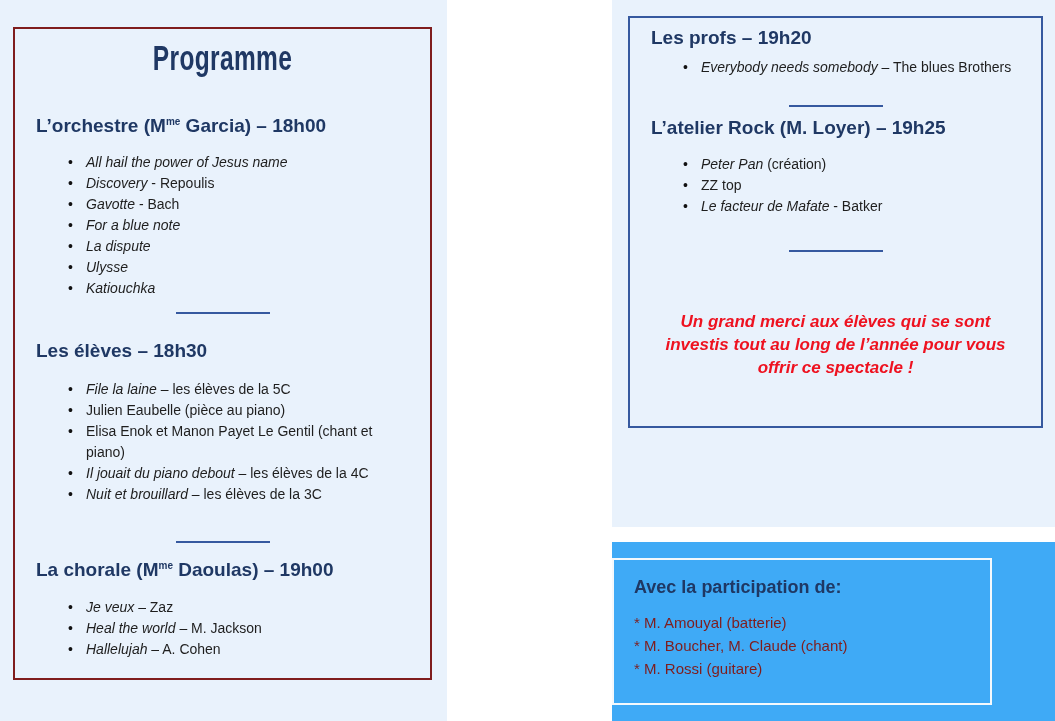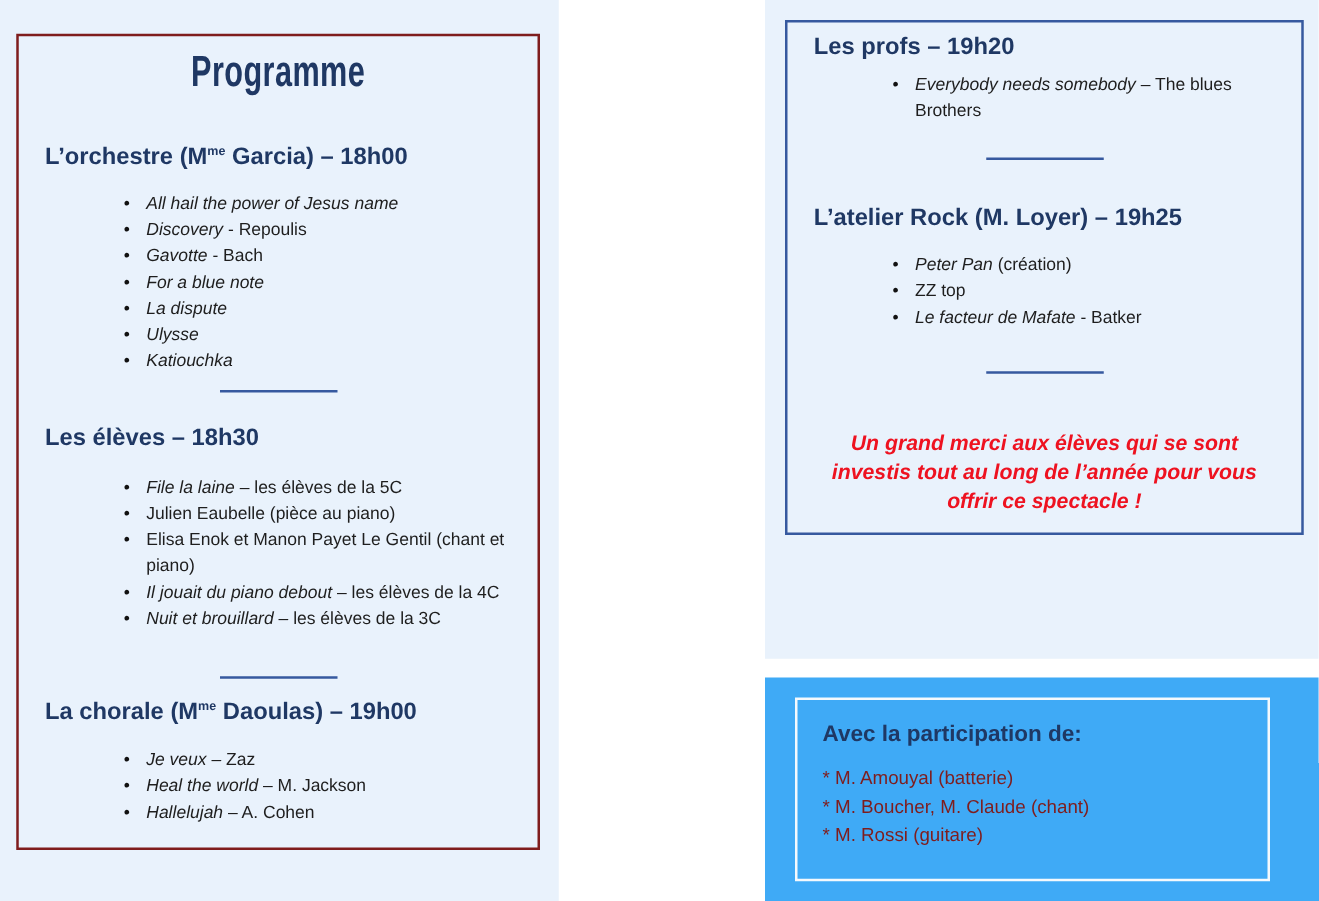--- a/index.html
+++ b/index.html
@@ -12,34 +12,34 @@
   
   .left-col  { position:absolute; left:0;    top:0;    width:447px; height:721px; background:#E9F2FC; }
   .right-col { position:absolute; left:612px; top:0;   width:443px; height:527px; background:#E9F2FC; }
   .participation { position:absolute; left:612px; top:542px; width:443px; height:179px; background:#3FAAF6; }
 
   
   .left-panel  { position:absolute; left:13px; top:27px; width:419px; height:653px;
                  border:2px solid #7f1d1d; box-sizing:border-box; }
   .right-panel { position:absolute; left:16px; top:16px; width:415px; height:412px;
                  border:2px solid #36599F; box-sizing:border-box; }
-  .participation .inner { position:absolute; left:24px; top:16px; width:380px; height:147px;
+  .participation .inner { position:absolute; left:0; top:16px; width:380px; height:147px;
                  border:2px solid #F4F9FD; box-sizing:border-box; }
 
   
   .title-wrap { text-align:center; margin-top:9px; }
   .title-inner { display:inline-block; font-size:35px; font-weight:bold; color:#1F3864;
                  transform:scaleX(0.70); transform-origin:center; letter-spacing:0.5px; }
 
   
   .sec-h { font-size:19px; font-weight:bold; color:#1F3864; margin:0; padding-left:21px; }
   .sec-h sup { font-size:10px; font-weight:bold; }
 
   
-  .songs { list-style:none; margin:15px 0 0; padding:0 26px 0 102px;
+  .songs { list-style:none; margin:15px 0 0; padding:0 26px 0 71px;
            font-size:14px; line-height:21px; color:#1e1e1e; }
   .songs li { position:relative; }
   .songs li::before { content:"\2022"; position:absolute; left:-18px; top:0; color:#111; }
   .it { font-style:italic; }
 
   
   .divider { width:94px; border:none; border-top:2px solid #36599F; margin:14px auto 0; }
 
   
   #ls1 { margin-top:37px; }
@@ -47,25 +47,25 @@
   #ls2 { margin-top:26px; }
   #ls2 .songs { margin-top:17px; }
   .ldiv2 { margin-top:36px; }
   #ls3 { margin-top:16px; }
   #ls3 .songs { margin-top:16px; }
 
   
   #rs1 { margin-top:9px; }
   #rs1 .songs { margin-top:8px; }
   .rdiv1 { margin-top:27px; }
-  #rs2 { margin-top:36px; }
+  #rs2 { margin-top:10px; }
   #rs2 .songs { margin-top:15px; }
   .rdiv2 { margin-top:33px; }
 
-  .note { margin:44px 26px 0; font-size:17px; font-weight:bold; font-style:italic;
+  .note { margin:58px 26px 0; font-size:17px; font-weight:bold; font-style:italic;
           color:#EE1220; text-align:center; line-height:23px; }
 
   
   .part-h { margin:17px 0 0 20px; font-size:18px; font-weight:bold; color:#1F3864; }
   .plain { list-style:none; margin:13px 0 0 20px; padding:0;
            font-size:15px; line-height:23px; color:#7f1d1d; }
 </style>
 </head>
 <body>
 

